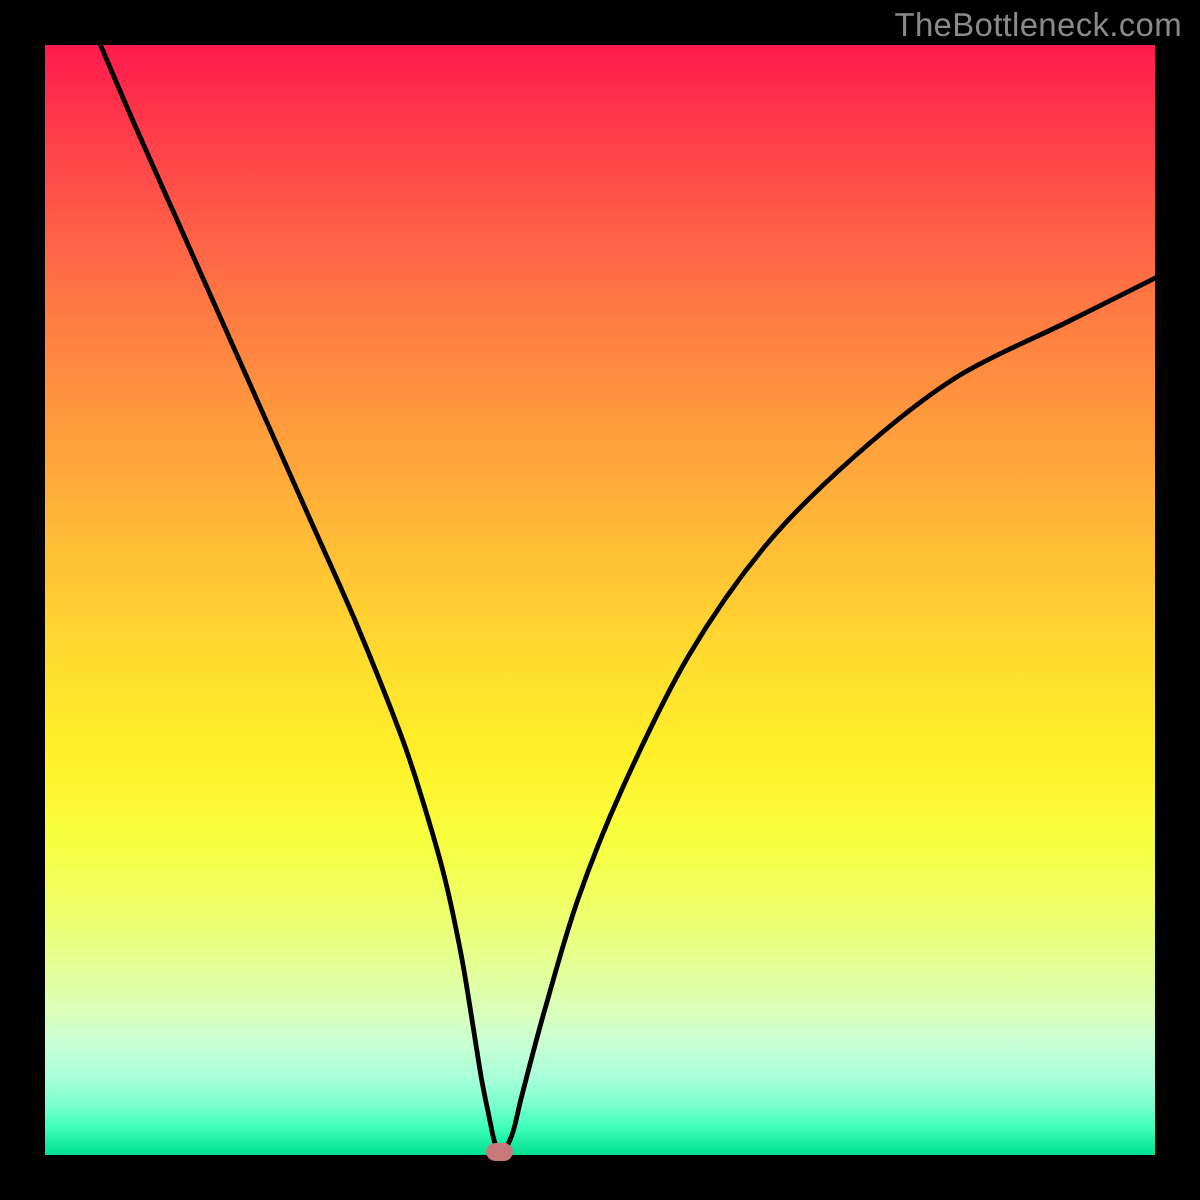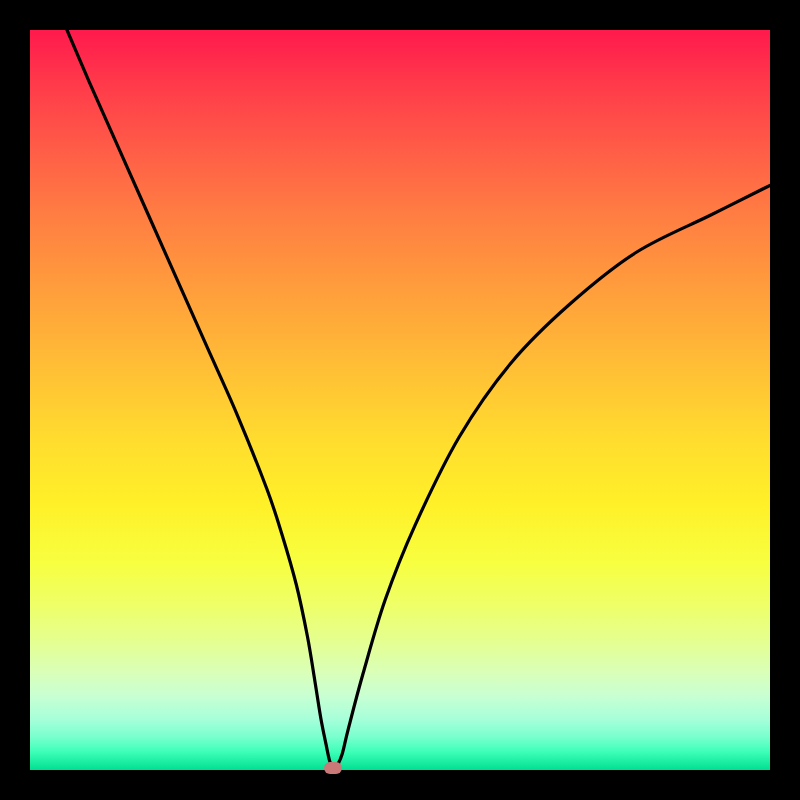--- a/index.html
+++ b/index.html
@@ -77,14 +77,15 @@
   <div class="plot-area">
 
     <svg class="curve" viewBox="0 0 740 740" preserveAspectRatio="none">
       <path d="M 37 0 C 40.7 8.633333333333326, 50.56666666666667 32.06666666666662, 59.2 51.799999999999955 C 67.83333333333334 71.53333333333329, 78.93333333333334 96.19999999999997, 88.8 118.39999999999998 C 98.66666666666666 140.6, 108.53333333333333 162.8, 118.4 185 C 128.26666666666668 207.2, 138.13333333333333 229.39999999999995, 148 251.59999999999997 C 157.86666666666667 273.79999999999995, 167.73333333333332 296.00000000000006, 177.6 318.20000000000005 C 187.46666666666667 340.40000000000003, 197.33333333333334 361.3666666666667, 207.20000000000002 384.8 C 217.0666666666667 408.23333333333335, 229.4 439.06666666666666, 236.8 458.8 C 244.20000000000002 478.53333333333336, 246.66666666666669 487.16666666666663, 251.60000000000002 503.2 C 256.53333333333336 519.2333333333333, 262.0833333333333 537.7333333333333, 266.4 555 C 270.71666666666664 572.2666666666667, 274.41666666666663 590.7666666666667, 277.5 606.8 C 280.58333333333337 622.8333333333333, 282.68000000000006 637.6333333333333, 284.90000000000003 651.2 C 287.12 664.7666666666668, 288.97 677.7166666666667, 290.82 688.2 C 292.66999999999996 698.6833333333334, 294.52 706.9466666666667, 296 714.1 C 297.48 721.2533333333333, 298.4666666666667 727.1733333333334, 299.70000000000005 731.12 C 300.9333333333334 735.0666666666666, 302.16666666666663 737.04, 303.4 737.78 C 304.6333333333333 738.52, 305.61999999999995 737.9033333333333, 307.09999999999997 735.56 C 308.58 733.2166666666666, 310.43 729.7633333333333, 312.28000000000003 723.72 C 314.13000000000005 717.6766666666667, 314.74666666666667 712.62, 318.2 699.3 C 321.6533333333333 685.9799999999999, 326.8333333333333 665.3833333333333, 333 643.8 C 339.1666666666667 622.2166666666666, 346.56666666666666 594.4666666666666, 355.2 569.8 C 363.8333333333333 545.1333333333333, 372.4666666666667 522.9333333333333, 384.8 495.79999999999995 C 397.1333333333333 468.66666666666663, 413.16666666666663 434.1333333333333, 429.2 407 C 445.23333333333335 379.8666666666667, 462.5 355.19999999999993, 481 332.99999999999994 C 499.5 310.79999999999995, 519.2333333333332 292.3, 540.1999999999999 273.8 C 561.1666666666666 255.3, 583.3666666666666 236.8, 606.8 222 C 630.2333333333333 207.2, 658.6 196.1, 680.8000000000001 185 C 703.0000000000001 173.9, 730.1333333333333 160.33333333333331, 740 155.39999999999998" id="curve-path" fill="none" stroke="#000" stroke-width="3.2" stroke-linecap="round" stroke-linejoin="round"></path>
     </svg>
 
     <div class="marker" id="min-marker" style="left: 303.4px; top: 737.78px; background: rgb(201, 122, 120);"></div>
 
   </div>
 
+  <div class="watermark">TheBottleneck.com</div>
 
 </div>
 
 </body></html>

